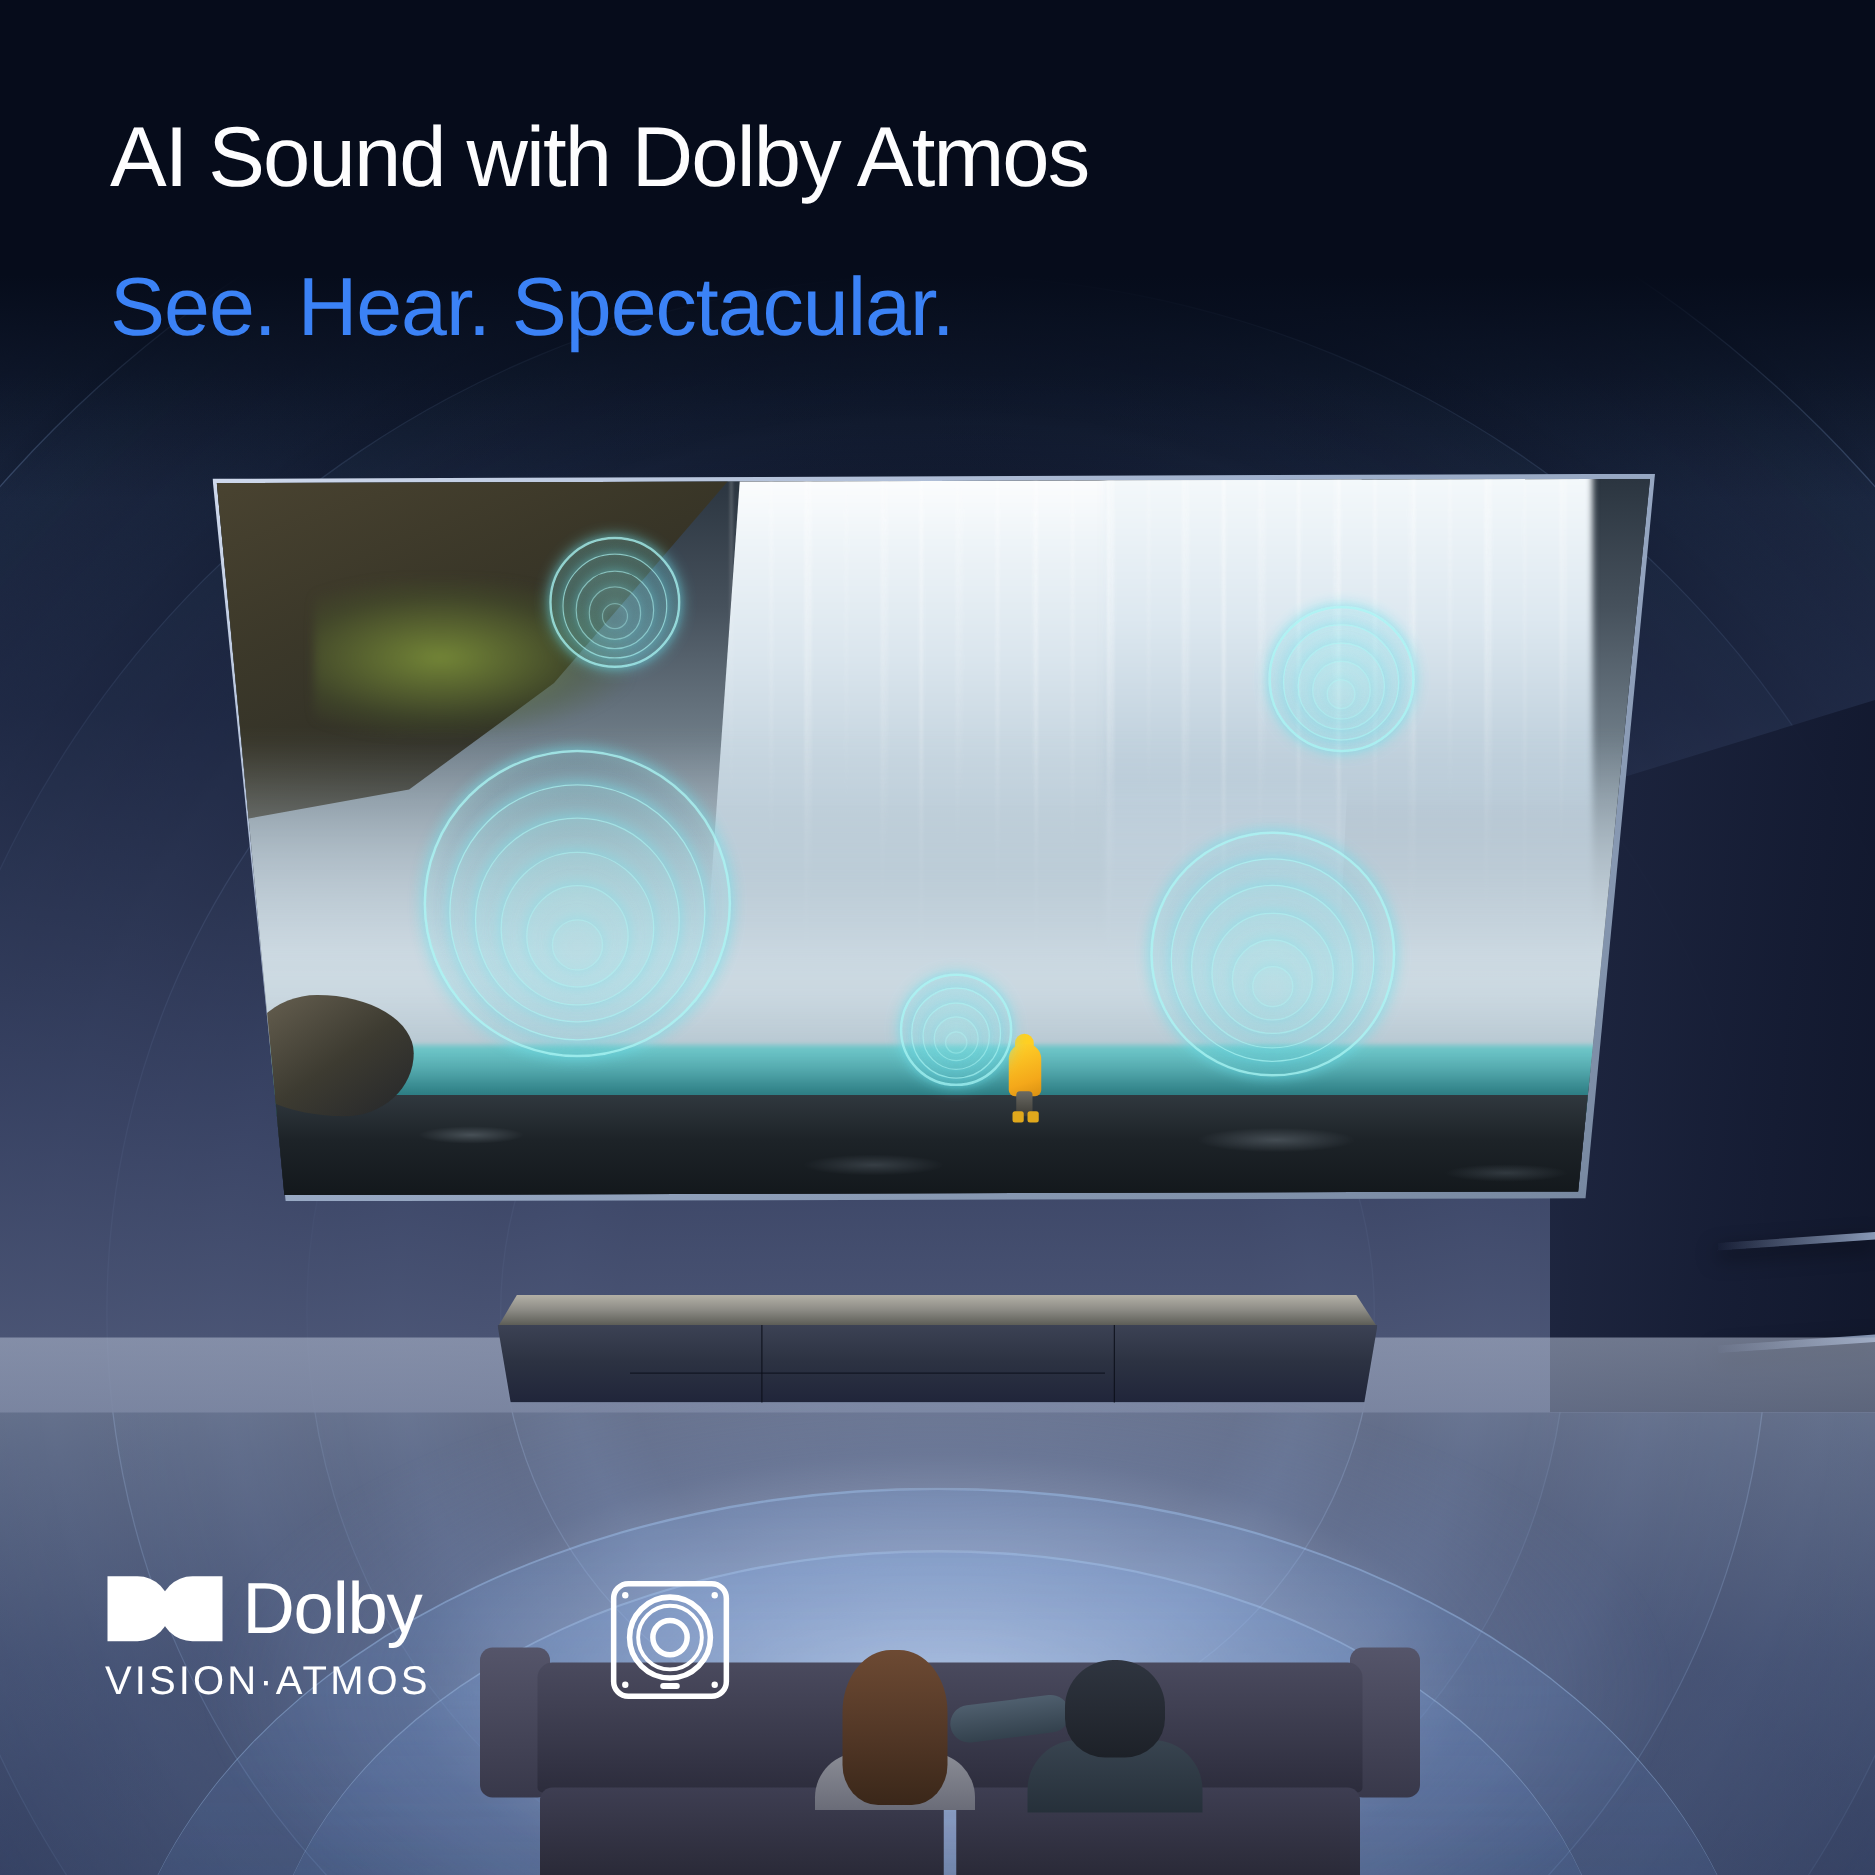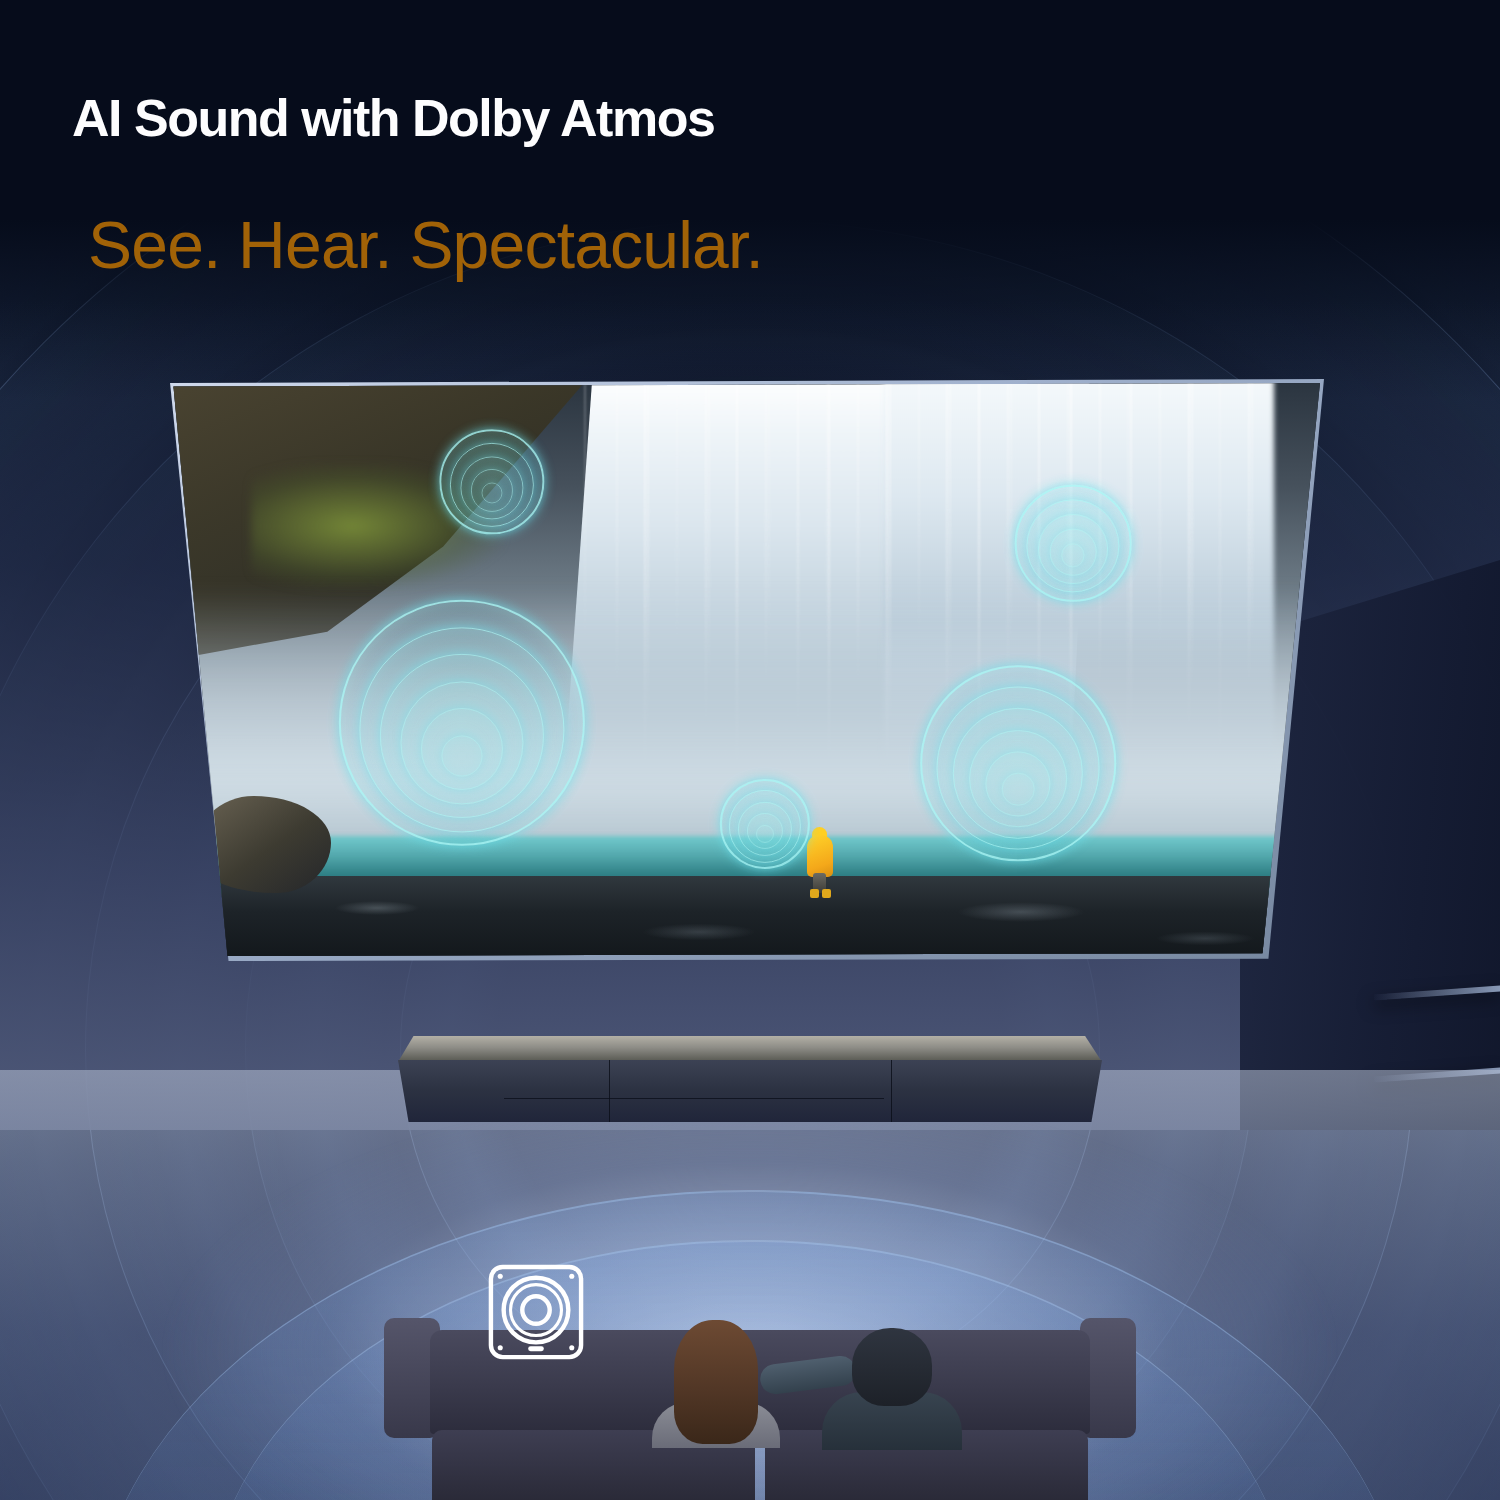--- a/index.html
+++ b/index.html
@@ -251,27 +251,27 @@
     width:1320px;height:460px;
     border-radius:50% 50% 0 0 / 100% 100% 0 0;
     border-top:2px solid rgba(175,208,248,0.35);
     background:linear-gradient(180deg,rgba(120,165,230,0.22) 0%,rgba(110,155,225,0.13) 45%,rgba(90,135,205,0.05) 100%);
     pointer-events:none;
   }
   .dome.d2{width:1080px;height:370px;top:1240px;border-top-color:rgba(185,215,250,0.3);}
 
   
   .headline{
-    position:absolute;left:72px;top:92px;
-    color:#fdfdfe;font-weight:700;font-size:52px;line-height:1;
+    position:absolute;left:88px;top:92px;
+    color:#fdfdfe;font-weight:400;font-size:68px;line-height:1;
     letter-spacing:-1.5px;white-space:nowrap;
   }
   .subhead{
     position:absolute;left:88px;top:212px;
-    color:#a16207;font-weight:400;font-size:66px;line-height:1;
+    color:#3b82f6;font-weight:400;font-size:66px;line-height:1;
     letter-spacing:-0.8px;white-space:nowrap;
   }
 
   
   .dolby-badge{position:absolute;left:84px;top:1258px;width:300px;}
   .dolby-row{display:flex;align-items:center;gap:14px;}
   .dolby-mark{width:96px;height:56px;flex:0 0 auto;}
   .dolby-word{
     color:#ffffff;font-size:58px;font-weight:400;line-height:1;
     letter-spacing:-1px;
@@ -443,20 +443,32 @@
     <div class="v-arm"></div>
     <div class="viewer v-man">
       <div class="shoulder"></div>
       <div class="hair"></div>
     </div>
   </div>
 
   <div class="headline">AI Sound with Dolby Atmos</div>
   <div class="subhead">See. Hear. Spectacular.</div>
 
+  <div class="dolby-badge">
+    <div class="dolby-row">
+      <span class="dolby-mark">
+        <svg viewBox="0 0 96 56" width="96" height="56" aria-hidden="true">
+          <path d="M2 2 H26 A26 26 0 0 1 26 54 H2 Z" fill="#ffffff"></path>
+          <path d="M94 2 H70 A26 26 0 0 0 70 54 H94 Z" fill="#ffffff"></path>
+        </svg>
+      </span>
+      <span class="dolby-word">Dolby</span>
+    </div>
+    <div class="dolby-sub">VISION·ATMOS</div>
+  </div>
 
   <div class="sub-badge">
     <span class="sub-icon">
       <svg viewBox="0 0 100 100" width="98" height="98" aria-hidden="true">
         <rect x="4" y="4" width="92" height="92" rx="12" ry="12" fill="none" stroke="#ffffff" stroke-width="4.5"></rect>
         <circle cx="13.5" cy="13.5" r="2.6" fill="#ffffff"></circle>
         <circle cx="86.5" cy="13.5" r="2.6" fill="#ffffff"></circle>
         <circle cx="13.5" cy="86.5" r="2.6" fill="#ffffff"></circle>
         <circle cx="86.5" cy="86.5" r="2.6" fill="#ffffff"></circle>
         <circle cx="50" cy="48" r="33" fill="none" stroke="#ffffff" stroke-width="4.5"></circle>

